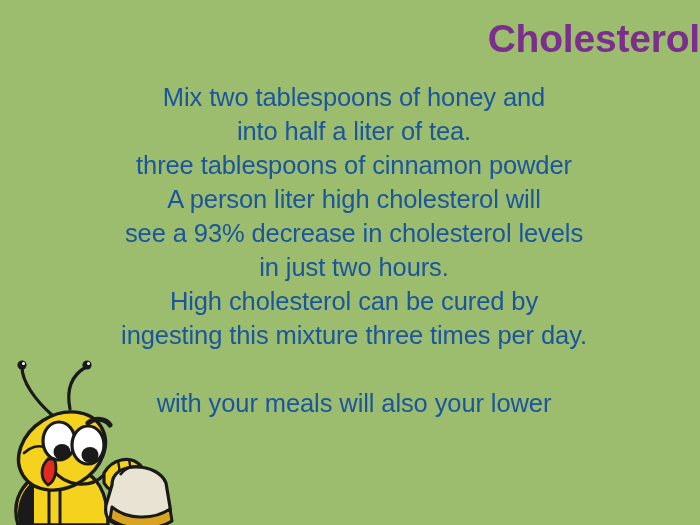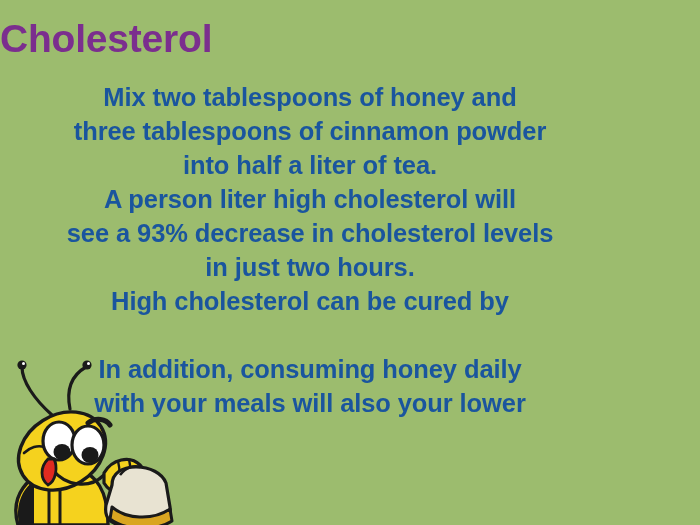--- a/index.html
+++ b/index.html
@@ -17,39 +17,40 @@
     width: 700px;
     height: 525px;
     background: #9cbc6e;
     overflow: hidden;
   }
   #title {
     position: absolute;
     top: 16px;
     left: 0;
     width: 700px;
-    text-align: left;
+    text-align: right;
     font-size: 39px;
     font-weight: bold;
     color: #7b2e8e;
     letter-spacing: -0.2px;
     line-height: 46px;
     white-space: nowrap;
   }
   #body-text {
     position: absolute;
     top: 80px;
     left: 0;
     width: 620px;
     text-align: center;
     color: #1a559e;
     font-size: 25.5px;
-    font-weight: bold;
+    font-weight: normal;
     line-height: 34px;
     letter-spacing: -0.1px;
+    padding-left: 44px;
   }
   #body-text .line {
     white-space: nowrap;
   }
   #body-text .spacer {
     height: 34px;
   }
   
   #bee {
     position: absolute;
@@ -62,28 +63,28 @@
 </style>
 </head>
 <body>
 
 <div id="poster">
 
   <div id="title">Cholesterol</div>
 
   <div id="body-text">
     <div class="line">Mix two tablespoons of honey and</div>
+    <div class="line">into half a liter of tea.</div>
     <div class="line">three tablespoons of cinnamon powder</div>
-    <div class="line">into half a liter of tea.</div>
     <div class="line">A person liter high cholesterol will</div>
     <div class="line">see a 93% decrease in cholesterol levels</div>
     <div class="line">in just two hours.</div>
     <div class="line">High cholesterol can be cured by</div>
+    <div class="line">ingesting this mixture three times per day.</div>
     <div class="spacer"></div>
-    <div class="line">In addition, consuming honey daily</div>
     <div class="line">with your meals will also your lower</div>
   </div>
 
   <svg id="bee" viewBox="0 0 180 170">
 
     <g fill="none" stroke="#1a1a1a" stroke-width="3.2" stroke-linecap="round">
       <path d="M52 60 C 34 44, 22 26, 22 12"></path>
       <path d="M70 54 C 66 34, 72 20, 86 12"></path>
     </g>
     <circle cx="22" cy="10" r="4.6" fill="#1a1a1a"></circle>

